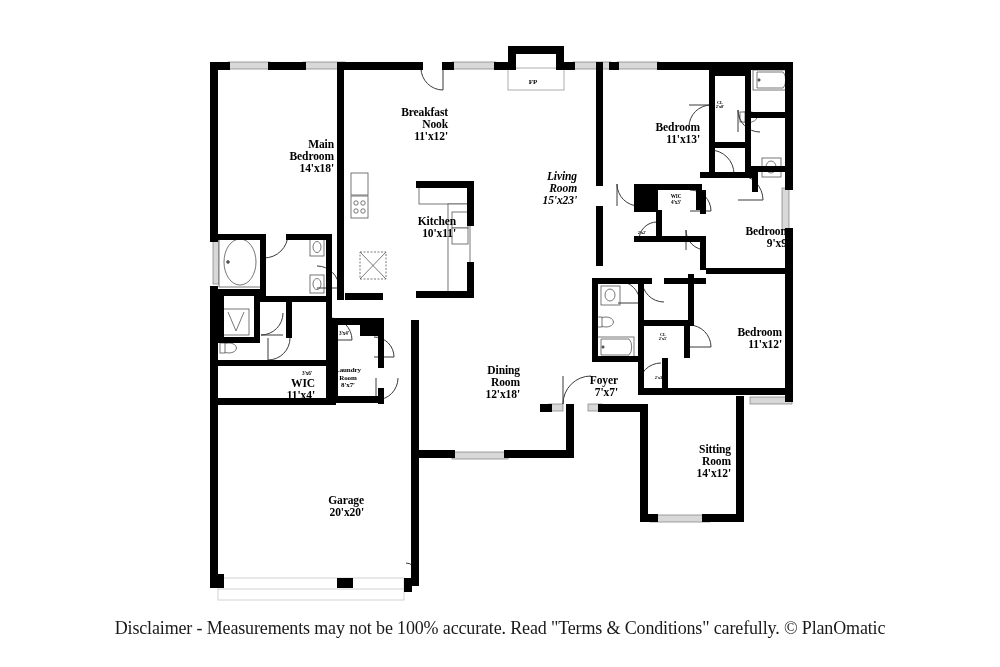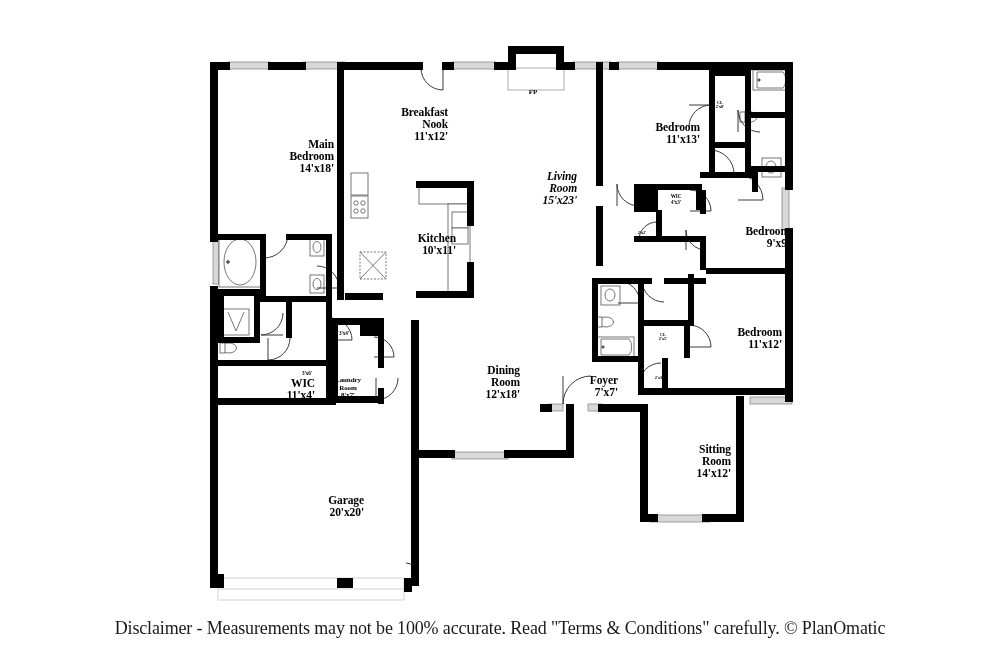--- a/index.html
+++ b/index.html
@@ -24,21 +24,21 @@
     position: absolute;
     text-align: center;
     font-family: "Liberation Serif", serif;
     font-weight: bold;
     color: #000;
     line-height: 1.05;
     white-space: pre-line;
     letter-spacing: -0.1px;
   }
   .lbl-lg  { font-size: 11.5px; text-align: right; }
-  .lbl-sm  { font-size: 7px; margin-top: 10px; }
+  .lbl-sm  { font-size: 7px; }
   .lbl-xs  { font-size: 5.2px; }
   .lbl-xxs { font-size: 4.3px; }
   .dim { display: block; }
   #disclaimer {
     position: absolute;
     left: 0;
     top: 618px;
     width: 1000px;
     text-align: center;
     font-family: "Liberation Serif", serif;
@@ -329,21 +329,21 @@
 Bedroom</span><span class="dim">14'x18'</span>
   </div>
   <div class="label lbl-lg" style="left:348px; top:94px; width:100px;">
     <span>Breakfast
 Nook</span><span class="dim">11'x12'</span>
   </div>
   <div class="label lbl-lg" style="left:477px; top:158px; width:100px;font-style:italic;">
     <span>Living
 Room</span><span class="dim">15'x23'</span>
   </div>
-  <div class="label lbl-lg" style="left:356px; top:220px; width:100px;">
+  <div class="label lbl-lg" style="left:356px; top:203px; width:100px;">
     <span>Kitchen</span><span class="dim">10'x11'</span>
   </div>
   <div class="label lbl-lg" style="left:600px; top:109px; width:100px;">
     <span>Bedroom</span><span class="dim">11'x13'</span>
   </div>
   <div class="label lbl-lg" style="left:690px; top:213px; width:100px;">
     <span>Bedroom</span><span class="dim">9'x9'</span>
   </div>
   <div class="label lbl-lg" style="left:682px; top:314px; width:100px;">
     <span>Bedroom</span><span class="dim">11'x12'</span>

